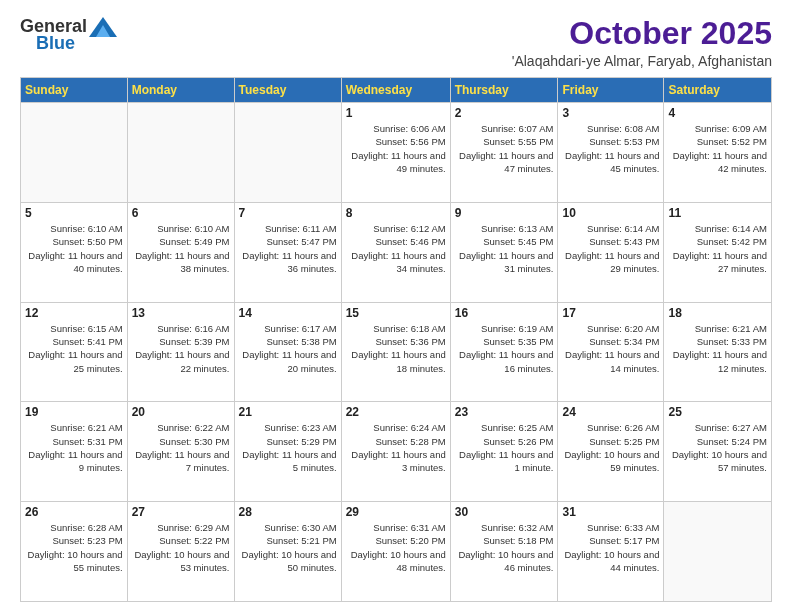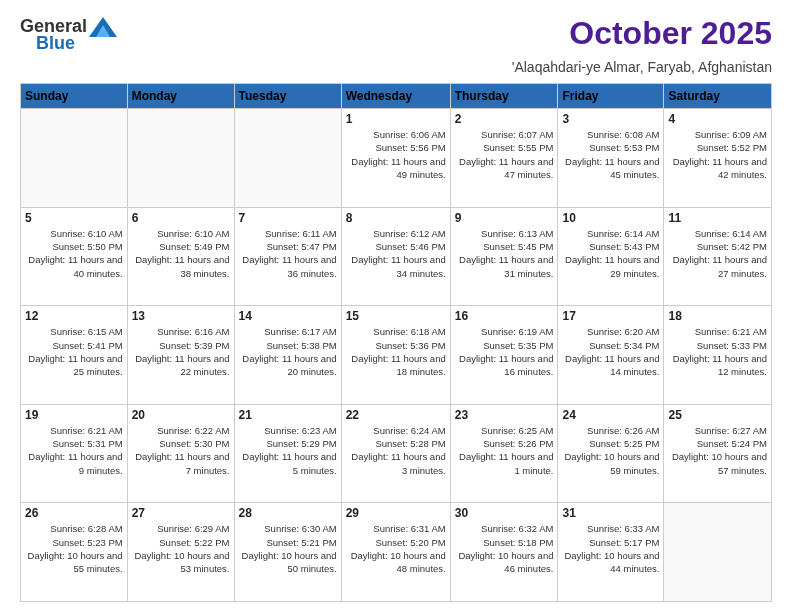--- a/index.html
+++ b/index.html
@@ -50,30 +50,30 @@
     }
     .month-title {
       font-size: 32px;
       font-weight: bold;
       color: #4c1d95;
       line-height: 1.1;
     }
     .location-title {
       font-size: 14px;
       color: #444;
-      margin-top: 8px;
+      margin-top: 2px;
     }
     .calendar {
       width: 100%;
       border-collapse: collapse;
       flex: 1;
     }
     .calendar th {
       background-color: #2a6db5;
-      color: #000000;
+      color: #fde047;
       font-size: 12px;
       font-weight: bold;
       padding: 5px 4px;
       text-align: left;
       border: 1px solid #ccc;
     }
     .calendar td {
       border: 1px solid #ccc;
       vertical-align: top;
       padding: 3px 4px;

